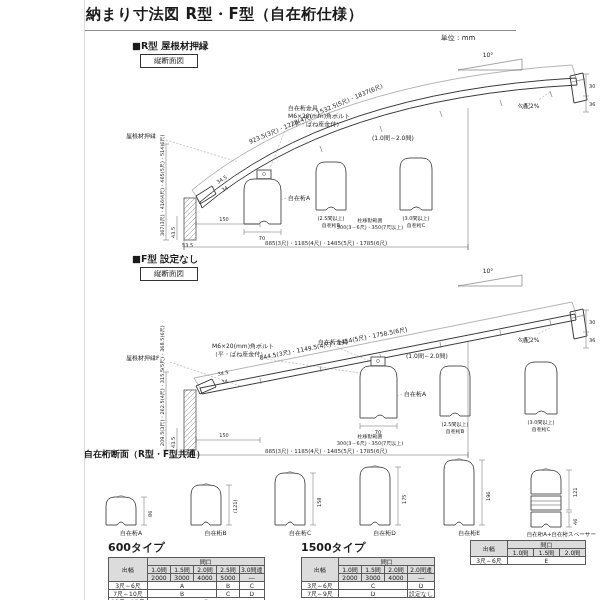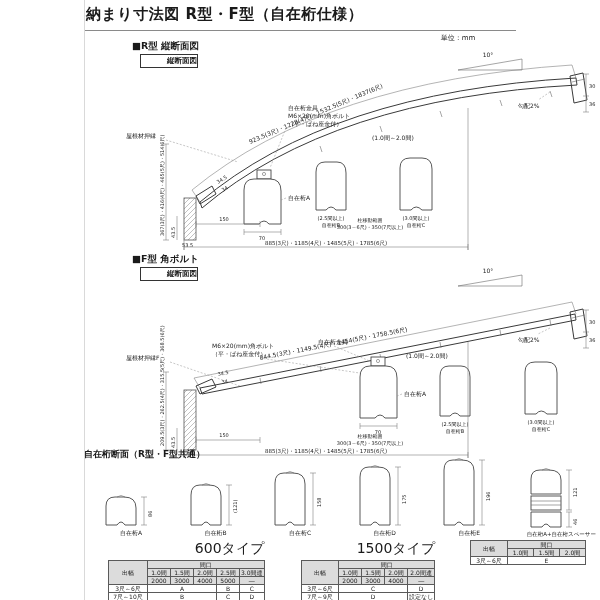--- a/index.html
+++ b/index.html
@@ -5,58 +5,58 @@
   html,body{margin:0;padding:0;background:#fff;}
   #page{position:relative;width:600px;height:600px;background:#ffffff;overflow:hidden;
         font-family:"DejaVu Sans","Liberation Sans",sans-serif;color:#1a1a1a;}
   .abs{position:absolute;}
   #page-edge-left{position:absolute;left:84px;top:0;width:1px;height:600px;background:#d9d9d9;}
   #title{position:absolute;left:86px;top:5px;font-size:15px;font-weight:bold;letter-spacing:.5px;white-space:nowrap;}
   #title-rule{position:absolute;left:85px;top:30px;width:431px;height:0;border-top:1.4px solid #8a8a8a;}
   #unit{position:absolute;left:400px;top:33px;width:116px;text-align:center;font-size:7px;color:#222;}
   .sec-head{position:absolute;font-size:9.5px;font-weight:bold;white-space:nowrap;}
   .view-box{position:absolute;width:56px;height:12px;border:1.2px solid #333;font-size:7.5px;
-            text-align:right;line-height:12px;font-weight:bold;}
+            text-align:center;line-height:12px;font-weight:normal;}
   .cs-head{position:absolute;font-size:9px;font-weight:bold;white-space:nowrap;}
   svg{display:block;}
   .ln{stroke:#3a3a3a;stroke-width:1;fill:none;}
   .lnt{stroke:#6a6a6a;stroke-width:.6;fill:none;}
   .dim{stroke:#828282;stroke-width:.6;fill:none;}
   .ldr{stroke:#8f8f8f;stroke-width:.5;stroke-dasharray:2 1.6;fill:none;}
   .pf{stroke:#454545;stroke-width:.9;fill:#fff;}
   .t6{font-size:6px;fill:#222;}
   .t55{font-size:5.5px;fill:#222;}
   .t5{font-size:5px;fill:#222;}
   .mid{text-anchor:middle;}
   
   #profiles{position:absolute;left:104px;top:458px;width:492px;display:flex;
             justify-content:space-between;align-items:flex-end;}
   .pitem{display:flex;flex-direction:column;align-items:center;}
   .plabel{font-size:6px;margin-top:2px;white-space:nowrap;color:#222;}
   
   .tbl{position:absolute;}
-  .tname{font-size:14px;font-weight:normal;margin-bottom:2px;white-space:nowrap;text-align:right;}
+  .tname{font-size:11px;font-weight:bold;margin-bottom:2px;white-space:nowrap;}
   table.spec{border-collapse:collapse;}
   table.spec th,table.spec td{border:1px solid #5a5a5a;font-size:6px;font-weight:normal;
       padding:0 1px;text-align:center;height:7px;line-height:7px;white-space:nowrap;}
   table.spec th.hd{background:#dcdcdc;}
   .w21{width:20px;} .w24{width:23px;}
   td.tiny{font-size:4.6px;}
 </style>
 </head>
 <body>
 
 <div id="page">
   <div id="page-edge-left"></div>
 
   <div id="title">納まり寸法図 R型・F型（自在桁仕様）</div>
   <div id="title-rule"></div>
   <div id="unit">単位：mm</div>
 
-  <div class="sec-head" style="left:132px;top:40px;">■R型 縦断面図</div>
+  <div class="sec-head" style="left:132px;top:40px;">■R型 屋根材押縁</div>
   <div class="view-box" style="left:140px;top:54px;">縦断面図</div>
 
   <svg class="abs" style="left:120px;top:48px;" width="478" height="207" viewBox="0 0 478 207">
     <defs>
       <pattern id="hatR" width="5" height="5" patternUnits="userSpaceOnUse">
         <path d="M0,5 L5,0" stroke="#999" stroke-width="0.6"></path>
       </pattern>
     </defs>
 
     <path class="lnt" d="M338,22 L402,22 L402,11 Z"></path>
@@ -123,21 +123,21 @@
     <path class="dim" d="M76,173 l0,6 M140,173 l0,6"></path>
     <text class="t5 mid" x="104" y="173">150</text>
     <text class="t5" x="62" y="199">53.5</text>
     <text class="t5 mid" x="250" y="174">柱移動範囲</text>
     <text class="t5 mid" x="250" y="181">300(3～6尺)・350(7尺以上)</text>
     <line class="dim" x1="64" y1="199" x2="348" y2="199"></line>
     <path class="dim" d="M64,196 l0,6 M348,196 l0,6"></path>
     <text class="t55 mid" x="206" y="197">885(3尺)・1185(4尺)・1485(5尺)・1785(6尺)</text>
   </svg>
 
-  <div class="sec-head" style="left:132px;top:253px;">■F型 角ボルト</div>
+  <div class="sec-head" style="left:132px;top:253px;">■F型 設定なし</div>
   <div class="view-box" style="left:140px;top:267px;">縦断面図</div>
 
   <svg class="abs" style="left:120px;top:262px;" width="478" height="196" viewBox="0 0 478 196">
     <defs>
       <pattern id="hatF" width="5" height="5" patternUnits="userSpaceOnUse">
         <path d="M0,5 L5,0" stroke="#999" stroke-width="0.6"></path>
       </pattern>
     </defs>
 
     <path class="lnt" d="M338,24 L402,24 L402,13 Z"></path>

